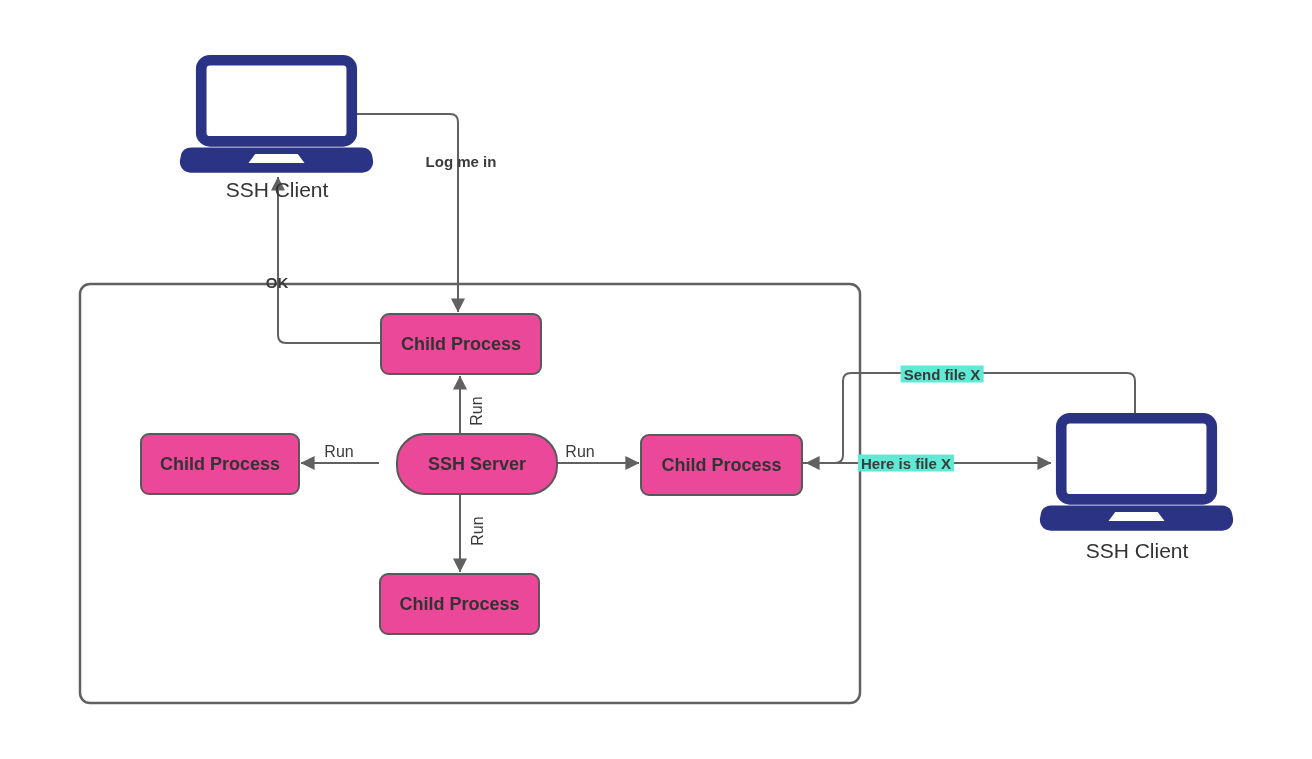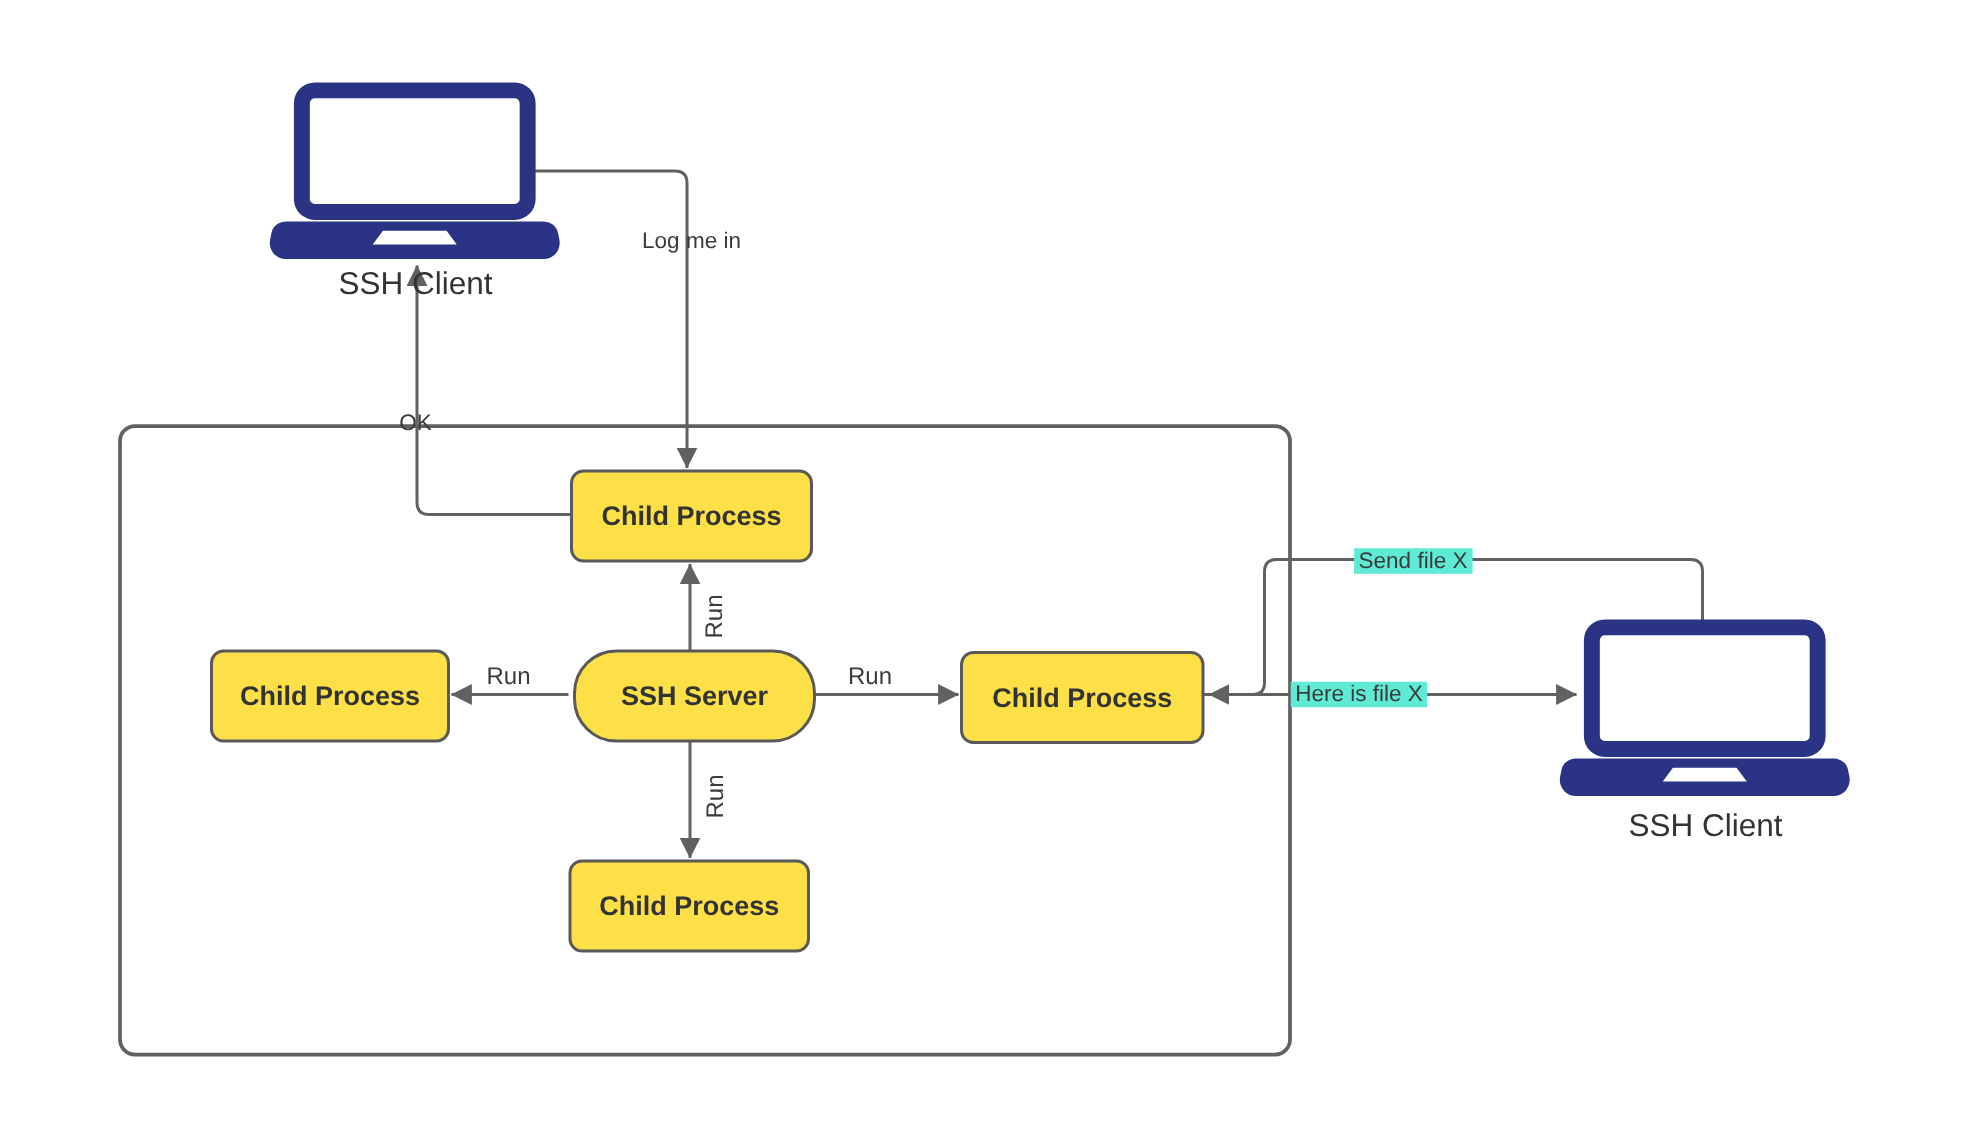--- a/index.html
+++ b/index.html
@@ -9,29 +9,29 @@
     background:#ffffff;
     font-family:"Liberation Sans", sans-serif;
     overflow:hidden;
   }
   .wires{position:absolute;left:0;top:0;width:1312px;height:759px;}
   .node{
     position:absolute;
     box-sizing:border-box;
     border:2.5px solid #595959;
     border-radius:9px;
-    background:#fde047;
+    background:#ec4899;
     display:flex;align-items:center;justify-content:center;
     font-size:18px;font-weight:bold;color:#333333;
     white-space:nowrap;
   }
   .edge-label{
     position:absolute;
     transform:translate(-50%,-50%);
-    font-size:15px;font-weight:normal;color:#3b3b3b;
+    font-size:15px;font-weight:bold;color:#3b3b3b;
     white-space:nowrap;
   }
   .edge-label.masked{background:#5eead4;padding:0 3px;}
   .run-label{
     position:absolute;
     transform:translate(-50%,-50%);
     font-size:16px;font-weight:normal;color:#3b3b3b;
     white-space:nowrap;
   }
   .run-label.vertical{transform:translate(-50%,-50%) rotate(-90deg);}
@@ -77,21 +77,21 @@
       <rect x="22" y="6.5" width="156" height="84" rx="9" fill="#ffffff" stroke="#2b3484" stroke-width="11"></rect>
       <path d="M 12 97 H 188 C 194 97 198 100 199 105 L 200 110 C 201 117 196 123 189 123 H 11 C 4 123 -1 117 0 110 L 1 105 C 2 100 6 97 12 97 Z" fill="#2b3484"></path>
       <path d="M 78 103.5 L 122 103.5 L 129 113 L 71 113 Z" fill="#ffffff"></path>
     </g>
   </svg>
 
   <div class="node" style="left:380px;top:313px;width:162px;height:62px;">Child Process</div>
 
   <div class="node" style="left:140px;top:433px;width:160px;height:62px;">Child Process</div>
 
-  <div class="node" style="left:382px;top:433px;width:162px;height:62px;border-radius:29px;">SSH Server</div>
+  <div class="node" style="left:396px;top:433px;width:162px;height:62px;border-radius:29px;">SSH Server</div>
 
   <div class="node" style="left:640px;top:434px;width:163px;height:62px;">Child Process</div>
 
   <div class="node" style="left:379px;top:573px;width:161px;height:62px;">Child Process</div>
 
   <div class="client-label" style="left:277px;top:190px;">SSH Client</div>
   <div class="client-label" style="left:1137px;top:551px;">SSH Client</div>
 
   <div class="edge-label" style="left:461px;top:161px;">Log me in</div>
   <div class="edge-label" style="left:277px;top:282px;">OK</div>

